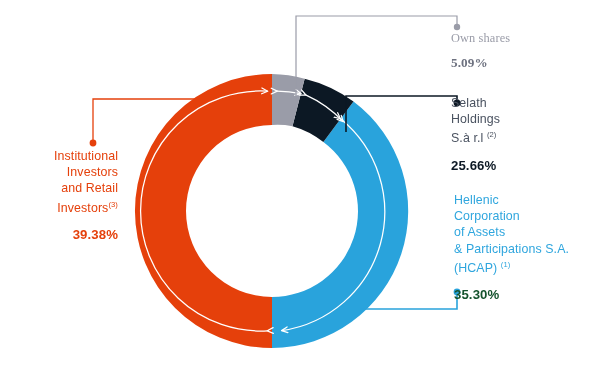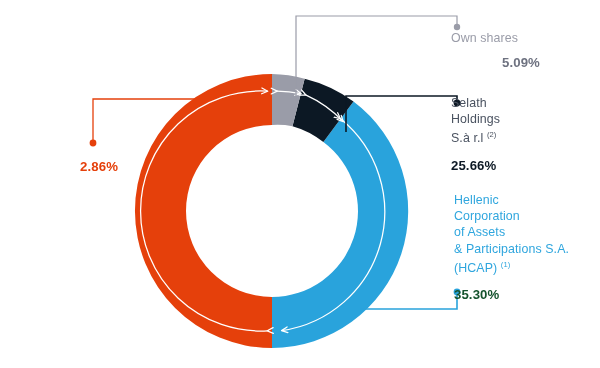--- a/index.html
+++ b/index.html
@@ -26,22 +26,22 @@
     font-weight:700;
     letter-spacing:.1px;
     margin-top:11px;
   }
   .lbl .sup{font-size:7.6px;vertical-align:super;}
 
   
   #label-institutional{left:14px;top:148px;width:104px;text-align:right;color:#E5400B;}
   #label-institutional .pct{color:#E5400B;}
 
-  #label-own-shares{left:451px;top:30px;width:140px;color:#9A9CA8;}
-  #label-own-shares .pct{color:#6E7280;margin-top:9px;text-align:center;}
+  #label-own-shares{left:451px;top:30px;width:140px;color:#9A9CA8;font-family:Liberation Serif, serif;}
+  #label-own-shares .pct{color:#6E7280;margin-top:9px;}
 
   #label-selath{left:451px;top:95px;width:140px;color:#4A5260;}
   #label-selath .pct{color:#0C1824;}
 
   #label-hcap{left:454px;top:192px;width:148px;color:#2FA6DE;}
   #label-hcap .pct{color:#14532d;}
 </style>
 </head>
 <body>
 
@@ -104,21 +104,25 @@
       <circle cx="457" cy="103" r="3.4" fill="#0C1824"></circle>
     </g>
 
     <g>
       <path d="M 457 293 L 457 309 L 360 309" fill="none" stroke="#29A3DC" stroke-width="1.6"></path>
       <circle cx="457" cy="292" r="3.4" fill="#29A3DC"></circle>
     </g>
   </svg>
 
   <div class="lbl" id="label-institutional">
-    <div class="pct">2.86%</div>
+    <div class="name"><span>Institutional
+Investors
+and Retail
+Investors</span><span class="sup">(3)</span></div>
+    <div class="pct">39.38%</div>
   </div>
 
   <div class="lbl" id="label-own-shares">
     <div class="name">Own shares</div>
     <div class="pct">5.09%</div>
   </div>
 
   <div class="lbl" id="label-selath">
     <div class="name"><span>Selath
 Holdings

